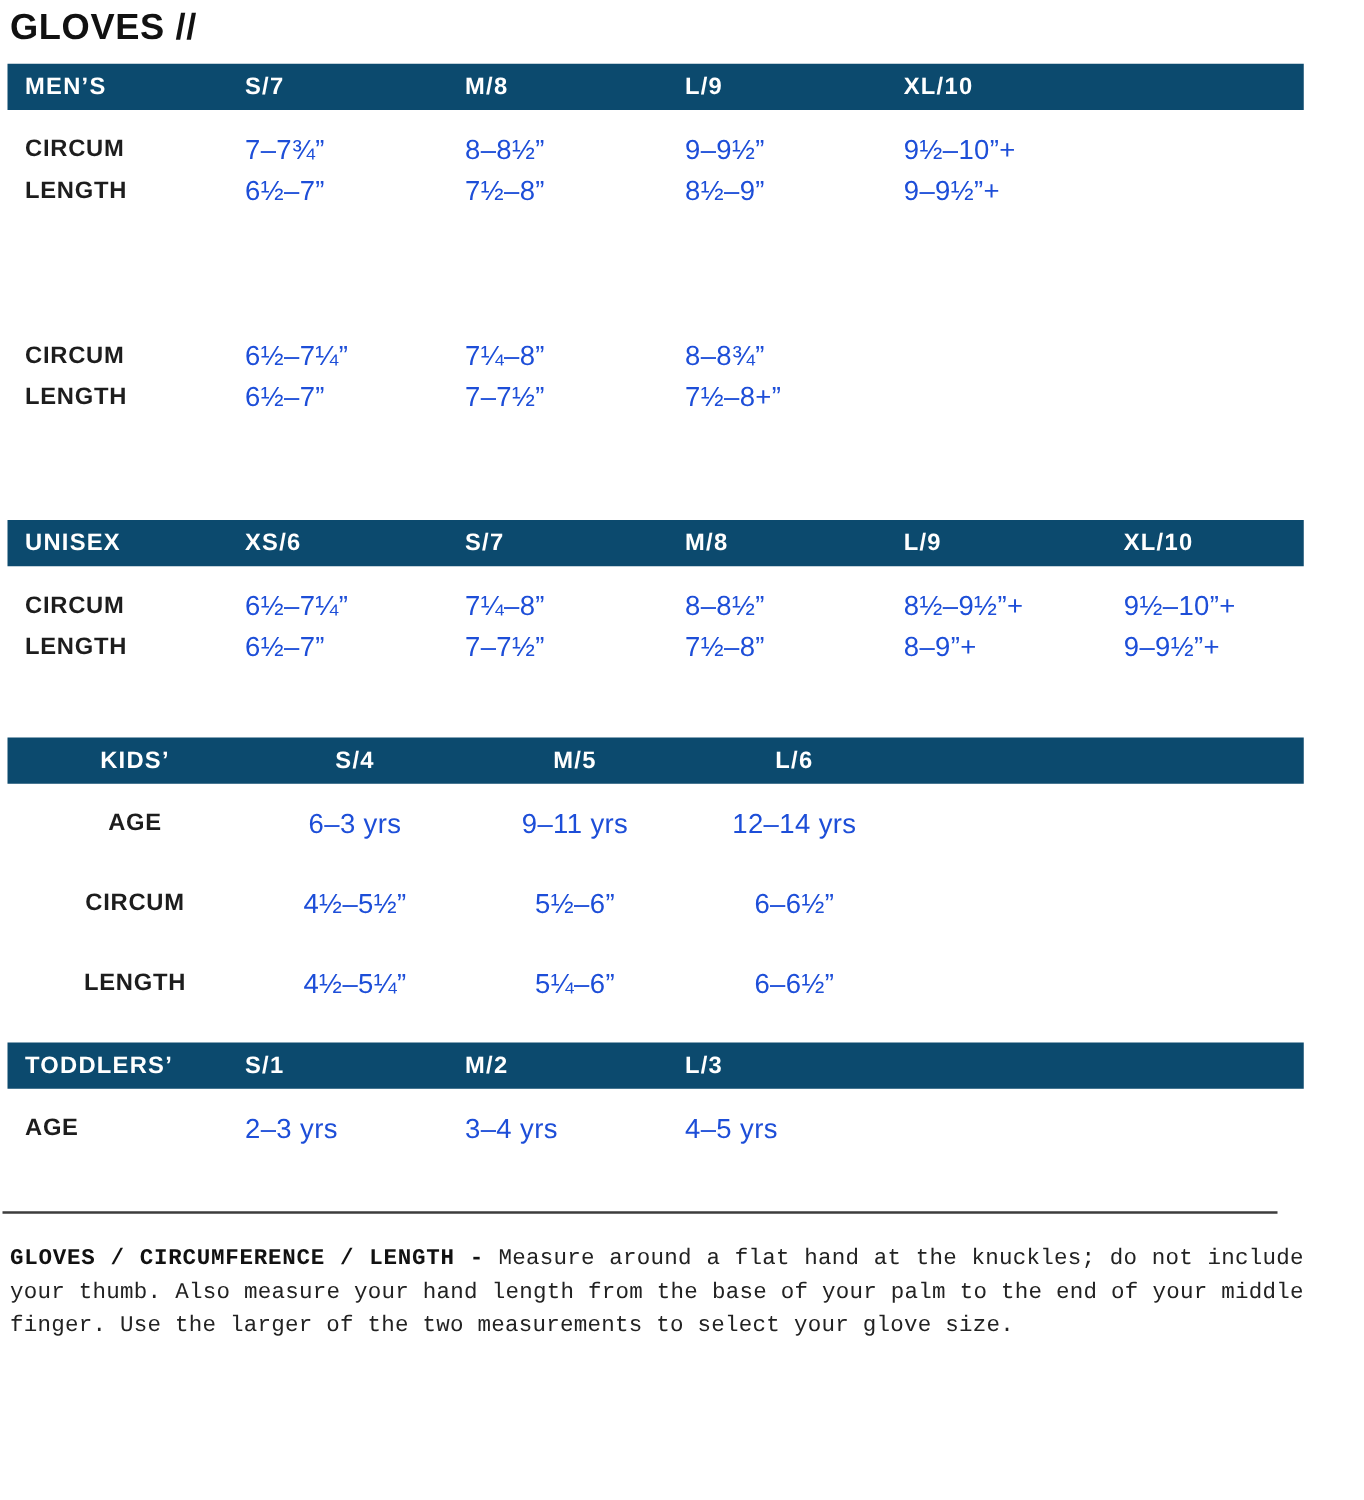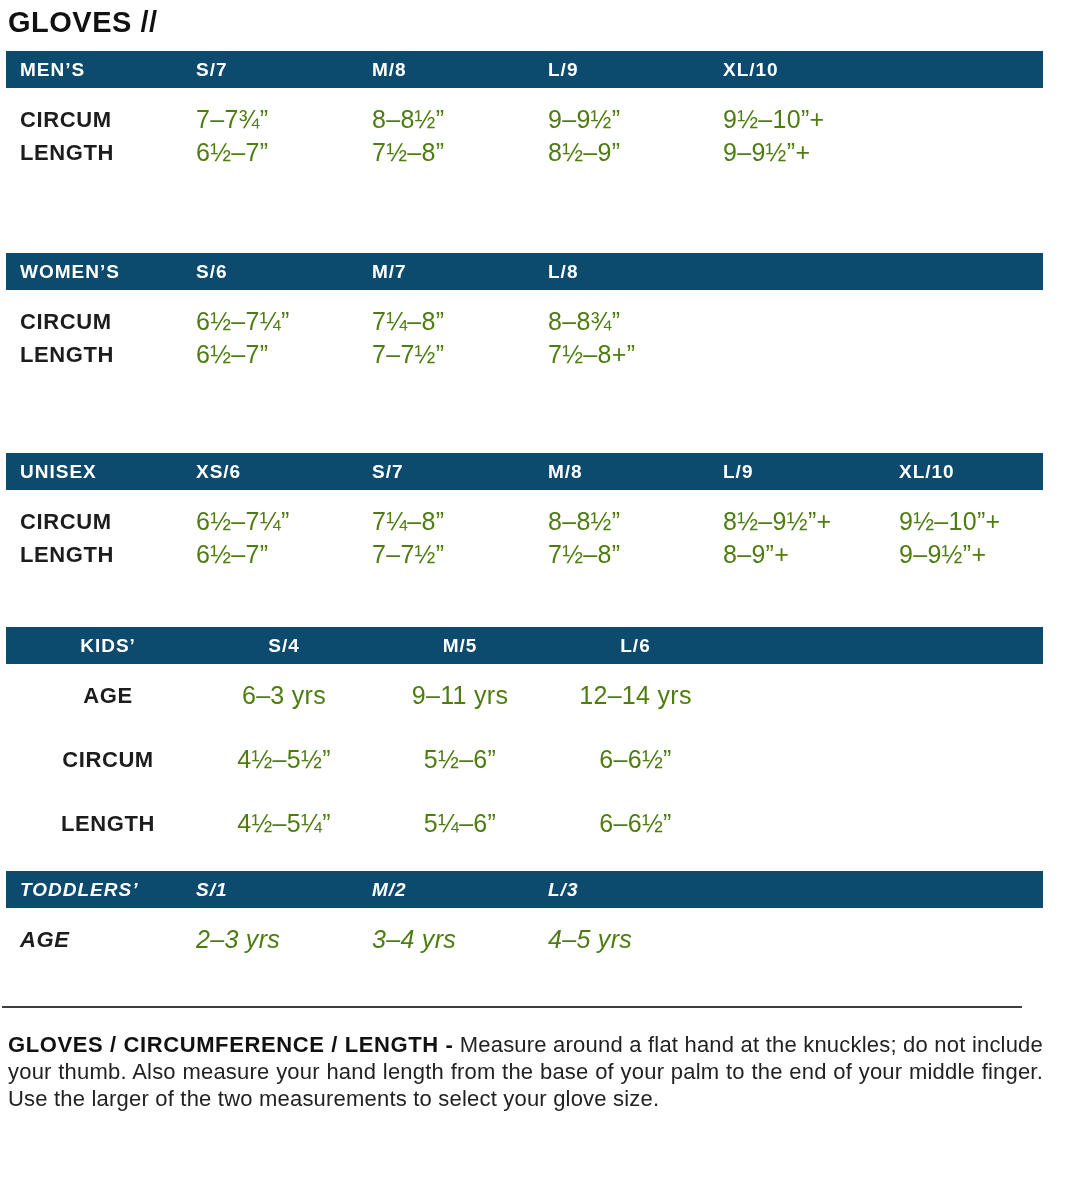--- a/index.html
+++ b/index.html
@@ -41,59 +41,60 @@
   }
   .rows { padding: 15px 0 0 14px; }
   .row {
     display: grid;
     grid-template-columns: 176px 176px 176px 175px 176px 1fr;
     align-items: center;
     height: 33px;
   }
   .row .label {
     font-weight: bold;
+    font-size: 19px;
+    letter-spacing: 0.6px;
+  }
+  .row .val {
     font-size: 22px;
-    letter-spacing: 0.6px;
-  }
-  .row .val {
-    font-size: 25px;
-    color: #4d7c0f;
+    color: #1d4ed8;
     letter-spacing: 0.3px;
     white-space: nowrap;
   }
 
   
   #tables > section:nth-of-type(1) { margin-bottom: 84px; }
   #tables > section:nth-of-type(2) { margin-bottom: 82px; }
   #tables > section:nth-of-type(3) { margin-bottom: 56px; }
   #tables > section:nth-of-type(4) { margin-bottom: 24px; text-align: center; }
   #tables > section:nth-of-type(4) .row { margin-bottom: 31px; }
-  #tables > section:nth-of-type(5) { margin-bottom: 0; font-style: italic; }
+  #tables > section:nth-of-type(5) { margin-bottom: 0; }
 
   
   .guide { margin-top: 50px; }
   h2.guide-title {
     font-size: 29px;
     font-weight: bold;
     letter-spacing: 0.5px;
     color: #111111;
     margin: 0 8px 0 8px;
   }
   .guide-rule {
     border: none;
     border-top: 2px solid #3d3d3d;
     margin: 7px 29px 0 2px;
   }
   .guide-text {
     margin: 23px 8px 0 8px;
-    font-size: 22px;
+    font-size: 18px;
     line-height: 27px;
     text-align: justify;
     letter-spacing: 0.2px;
     color: #222222;
+    font-family: Liberation Mono, monospace;
   }
   .guide-text strong { letter-spacing: 0.6px; color: #111111; }
 </style>
 </head>
 <body>
 
 <div class="page">
 
   <h1 class="page-title">GLOVES //</h1>
 
@@ -117,26 +118,20 @@
           <div class="row">
             <div class="label">LENGTH</div>
             <div class="val">6½–7”</div>
             <div class="val">7½–8”</div>
             <div class="val">8½–9”</div>
             <div class="val">9–9½”+</div>
           </div>
         </div>
       </section>
       <section class="size-table">
-        <div class="bar">
-          <div class="hcell">WOMEN’S</div>
-          <div class="hcell">S/6</div>
-          <div class="hcell">M/7</div>
-          <div class="hcell">L/8</div>
-        </div>
         <div class="rows">
           <div class="row">
             <div class="label">CIRCUM</div>
             <div class="val">6½–7¼”</div>
             <div class="val">7¼–8”</div>
             <div class="val">8–8¾”</div>
           </div>
           <div class="row">
             <div class="label">LENGTH</div>
             <div class="val">6½–7”</div>

